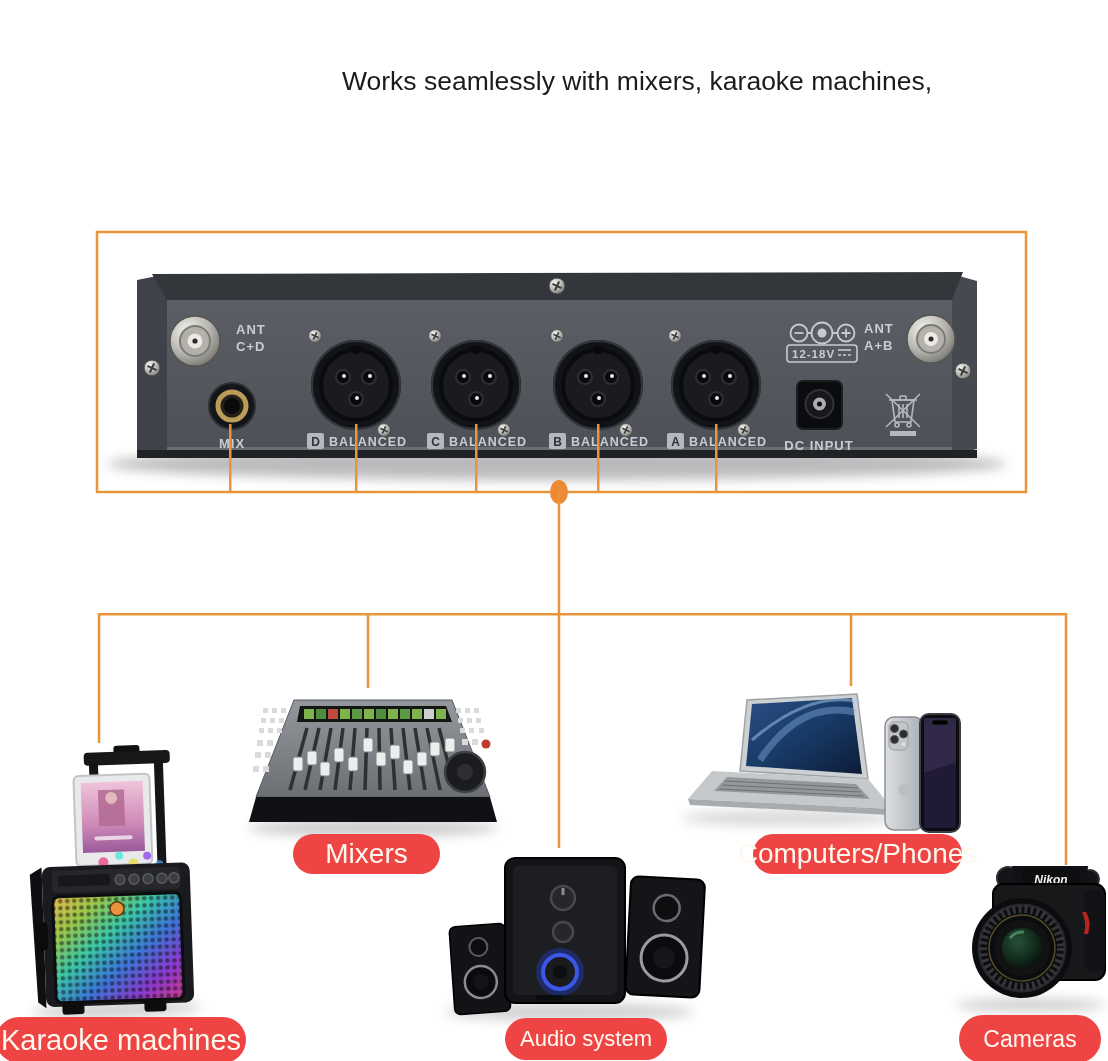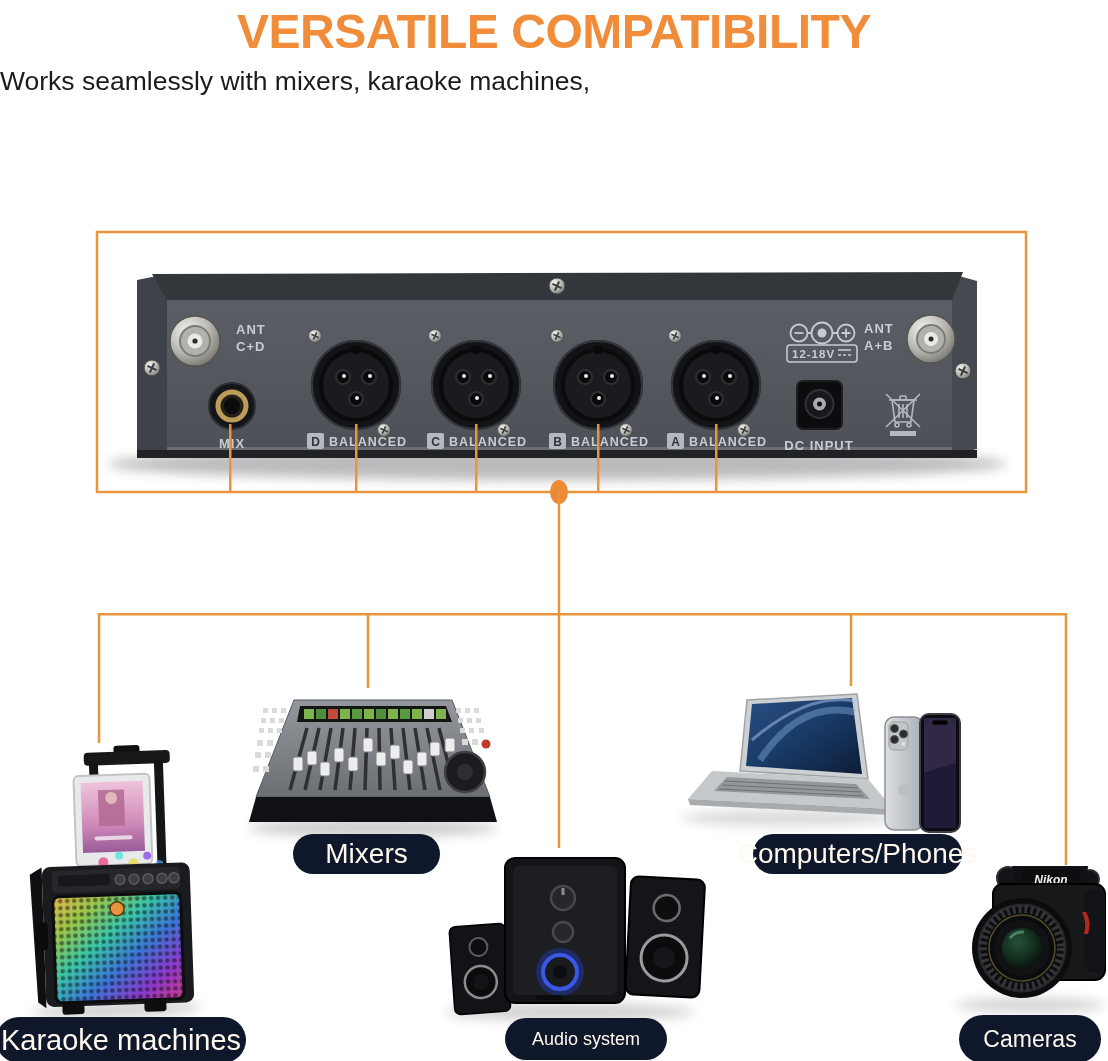--- a/index.html
+++ b/index.html
@@ -1,23 +1,23 @@
 <!DOCTYPE html>
 <html><head>
 <meta charset="utf-8">
 <style>
   html,body{margin:0;padding:0;background:#fff;}
   #canvas{position:relative;width:1108px;height:1061px;overflow:hidden;background:#fff;
           font-family:"Liberation Sans",sans-serif;}
   .abs{position:absolute;}
   #title{left:0;top:4px;width:1108px;text-align:center;font-size:48px;font-weight:bold;
          letter-spacing:-0.5px;color:#F08C3A;white-space:nowrap;}
-  #subtitle{left:0;top:62px;width:932px;text-align:left;font-size:26.5px;line-height:39px;
+  #subtitle{left:0;top:62px;width:932px;text-align:right;font-size:26.5px;line-height:39px;
             color:#1b1b1b;}
-  .pill{position:absolute;background:#0f172a;color:#fff8ef;border-radius:999px;
+  .pill{position:absolute;background:#ef4444;color:#fff8ef;border-radius:999px;
         display:flex;align-items:center;justify-content:center;white-space:nowrap;}
   svg{position:absolute;left:0;top:0;font-family:"Liberation Sans",sans-serif;}
   .plbl{fill:#c9cdd3;font-weight:bold;letter-spacing:1px;}
 </style>
 </head>
 <body>
 
 <div id="canvas">
 
 <svg width="1108" height="1061" viewBox="0 0 1108 1061">
@@ -409,24 +409,23 @@
       <circle cx="1022" cy="948" r="43" fill="none" stroke="#26282b" stroke-width="3"></circle>
       <circle cx="1022" cy="948" r="39" fill="none" stroke="#333538" stroke-width="8" stroke-dasharray="3,3"></circle>
       <circle cx="1022" cy="948" r="33" fill="none" stroke="#8a7a3a" stroke-width="1.5" opacity="0.6"></circle>
       <circle cx="1022" cy="948" r="28" fill="#111214"></circle>
       <circle cx="1022" cy="948" r="20" fill="url(#lensGlass)"></circle>
       <path d="M1010,938 a16,16 0 0 1 14,-6" stroke="#7fd8a8" stroke-width="3" fill="none" opacity="0.45"></path>
     </g>
   </g>
 </svg>
 
-<div id="title" class="abs">VERSATILE COMPATIBILITY</div>
 <div id="subtitle" class="abs">
   <div>Works seamlessly with mixers, karaoke machines,</div>
 </div>
 
 <div class="pill" style="left:-4px;top:1017px;width:250px;height:46px;font-size:29px;">Karaoke machines</div>
 <div class="pill" style="left:293px;top:834px;width:147px;height:40px;font-size:28px;">Mixers</div>
-<div class="pill" style="left:505px;top:1018px;width:162px;height:42px;font-size:18px;">Audio system</div>
+<div class="pill" style="left:505px;top:1018px;width:162px;height:42px;font-size:22px;">Audio system</div>
 <div class="pill" style="left:753px;top:834px;width:209px;height:40px;font-size:28px;">Computers/Phones</div>
 <div class="pill" style="left:959px;top:1015px;width:142px;height:48px;font-size:23px;">Cameras</div>
 
 </div>
 
 </body></html>

